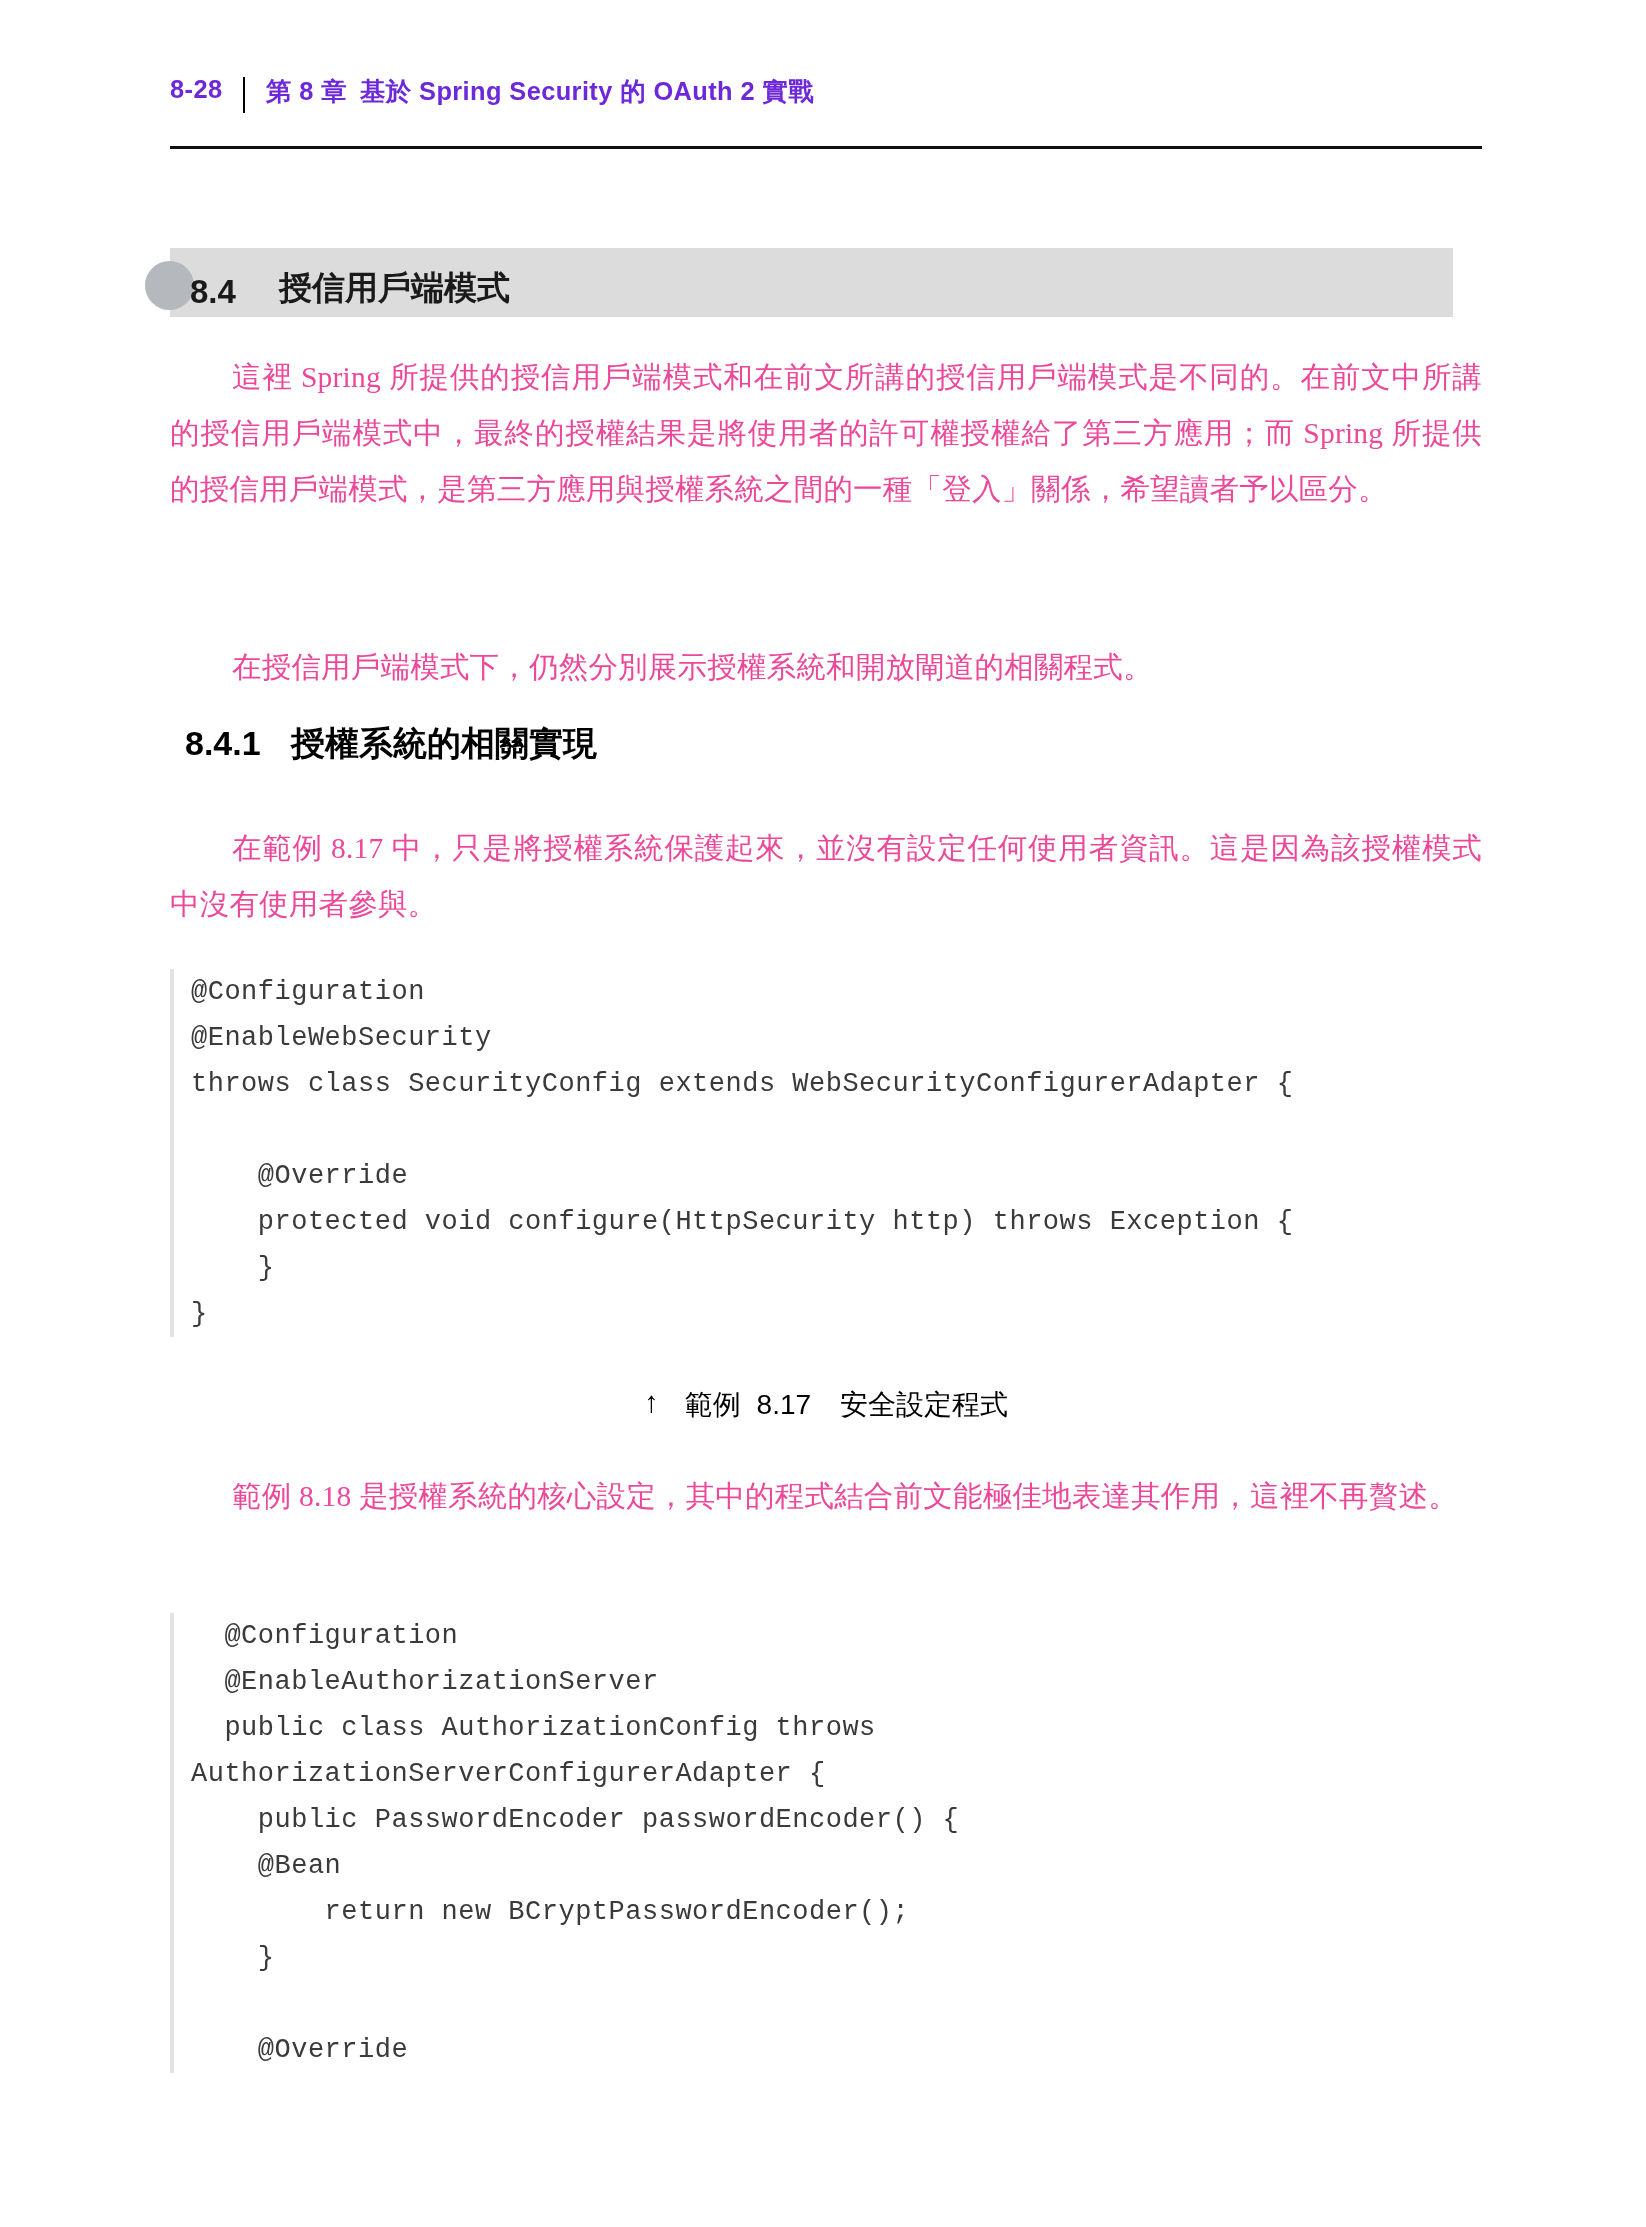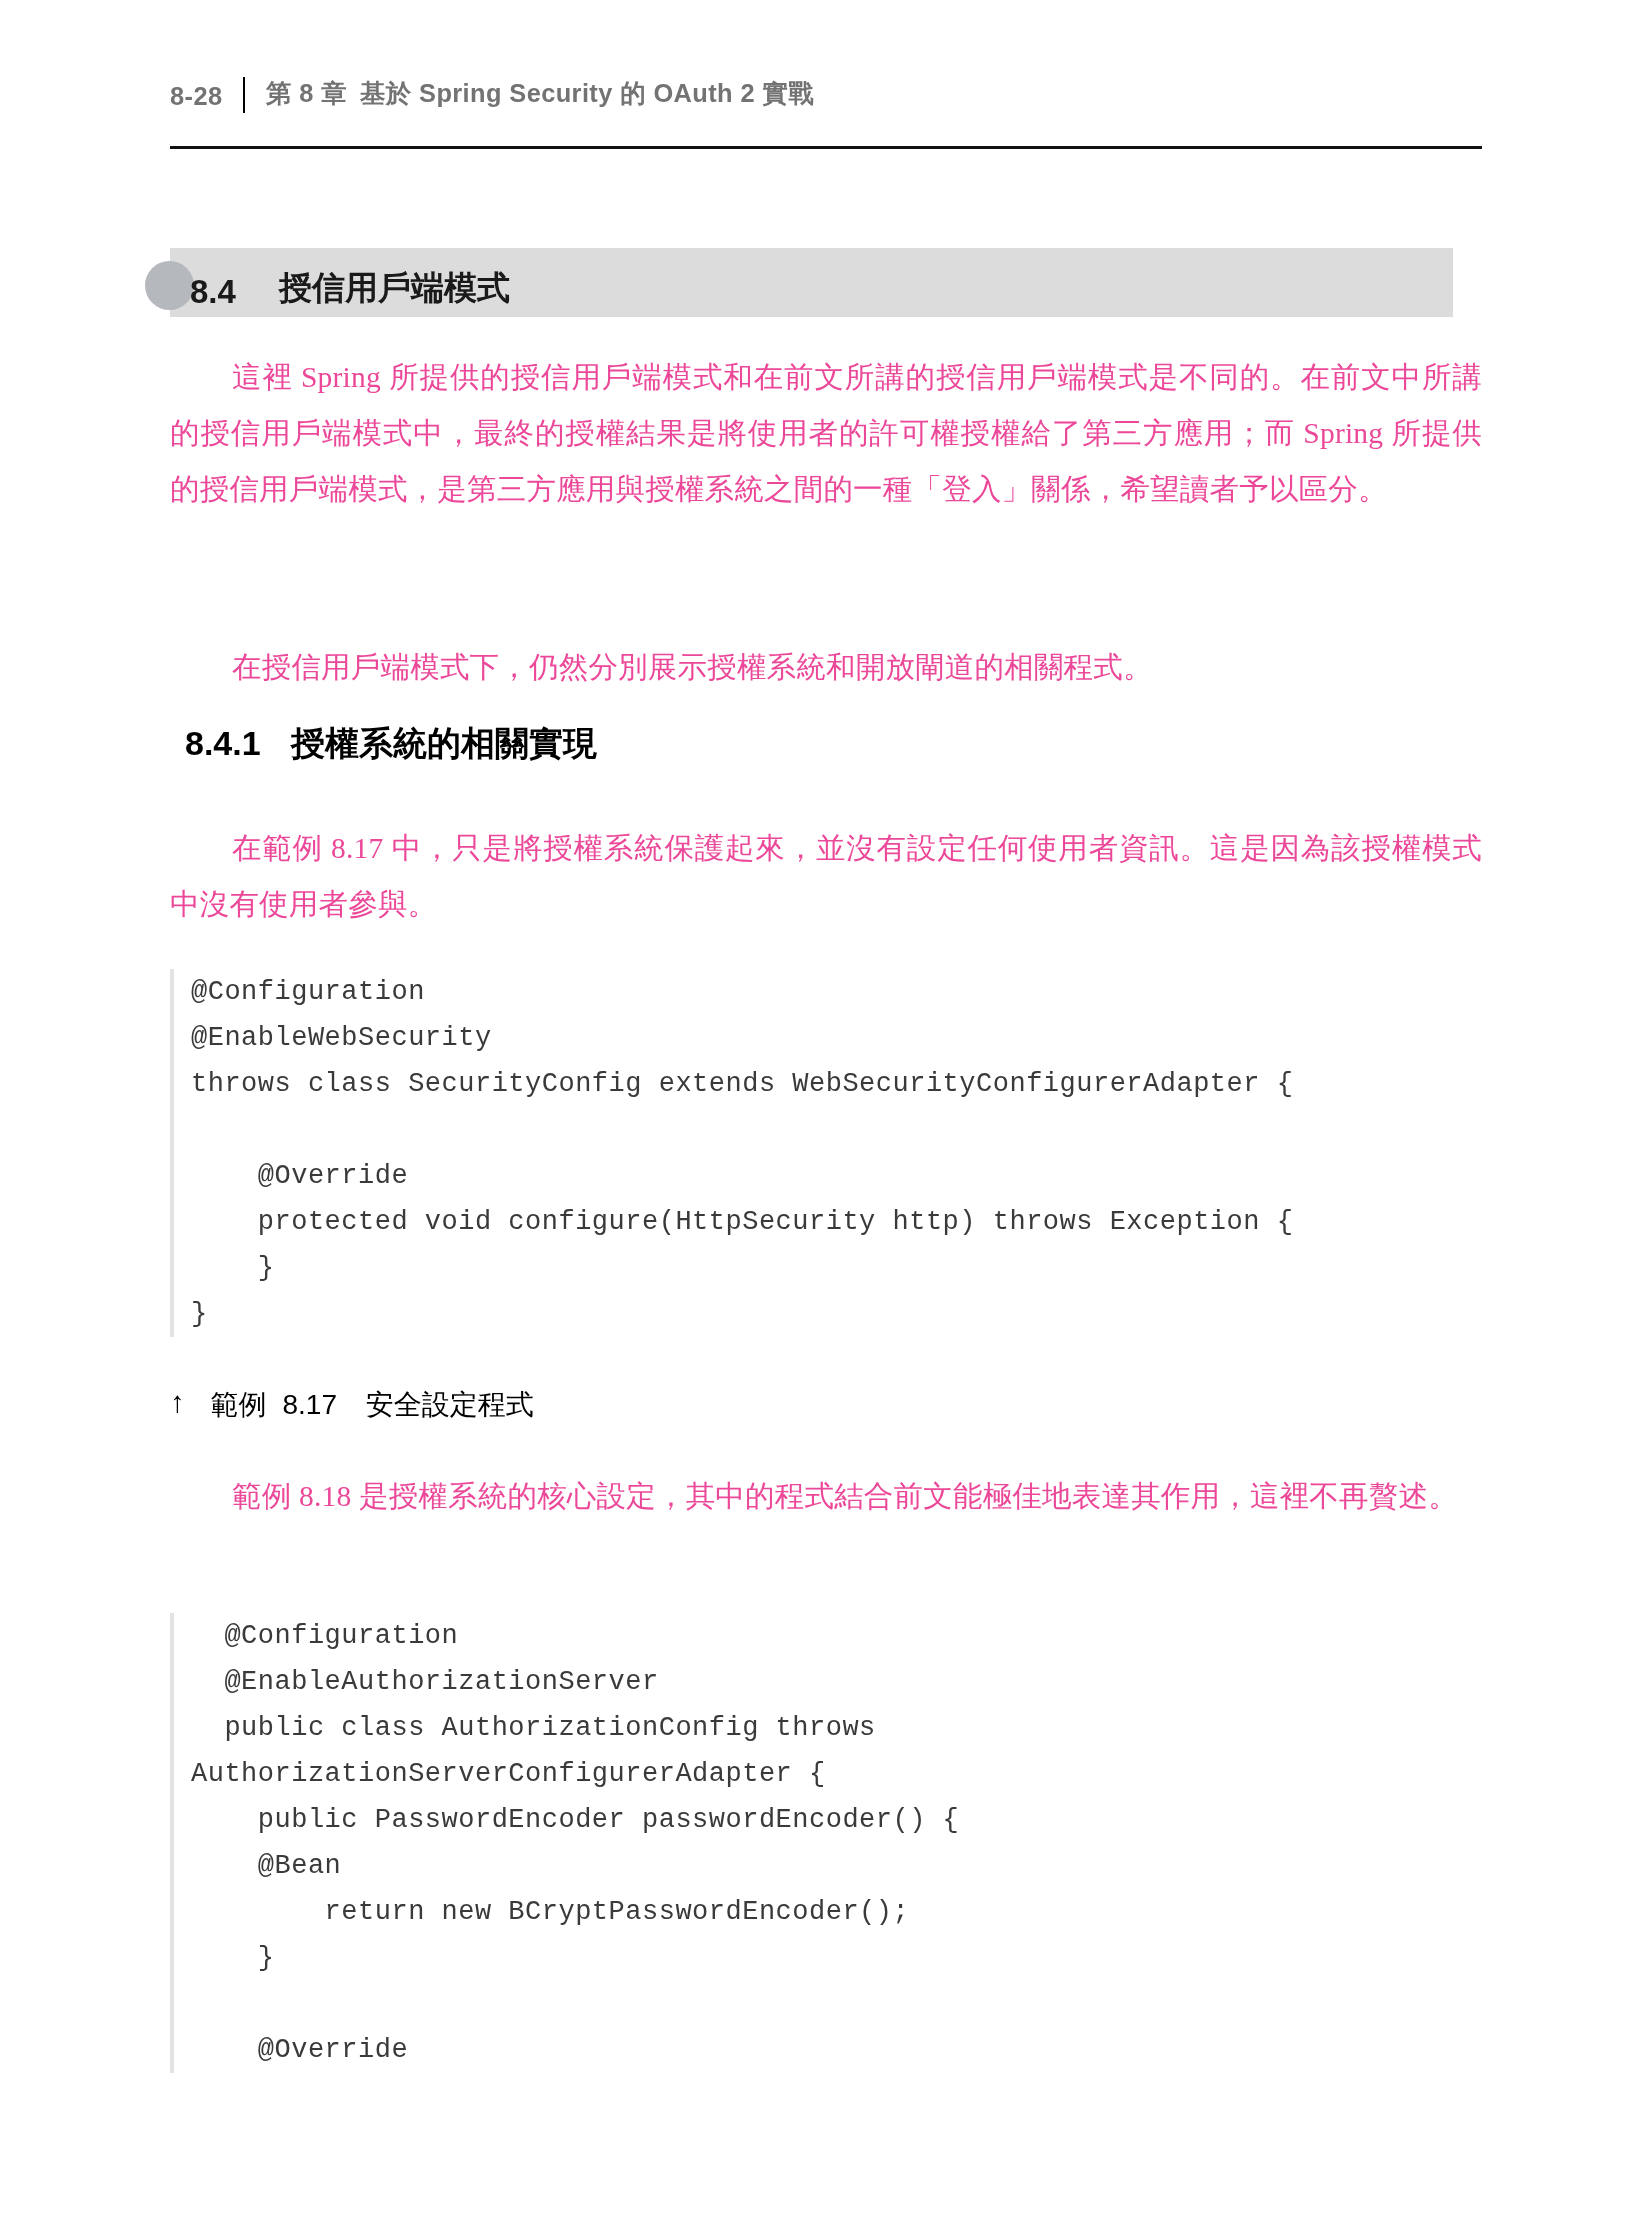--- a/index.html
+++ b/index.html
@@ -24,26 +24,26 @@
     overflow: hidden;
   }
 
   
   .running-head {
     position: absolute;
     left: 170px;
     top: 75px;
     width: 1312px;
     display: flex;
-    align-items: flex-end;
+    align-items: flex-start;
     font-family: "Liberation Sans", "DejaVu Sans", sans-serif;
     font-weight: 700;
     font-size: 25.4px;
     letter-spacing: 0.4px;
-    color: #737373;
+    color: #6d28d9;
     white-space: nowrap;
   }
   .running-head .folio { font-size: 25.4px; }
   .running-head .rule-v {
     display: inline-block;
     width: 1.6px;
     height: 36px;
     background: #000;
     margin: 0 21px 0 21px;
     position: relative;
@@ -137,21 +137,21 @@
     color: #3a3a3a;
     white-space: pre;
     letter-spacing: 0.5px;
   }
 
   
   .caption {
     position: absolute;
     left: 170px;
     width: 1312px;
-    text-align: left;
+    text-align: center;
     font-family: "Liberation Sans", "DejaVu Sans", sans-serif;
     font-size: 28px;
     color: #000;
     white-space: nowrap;
   }
   .caption .mark {
     font-family: "Liberation Serif", "DejaVu Serif", serif;
     font-weight: 700;
     font-size: 29.5px;
     margin-right: 18px;

